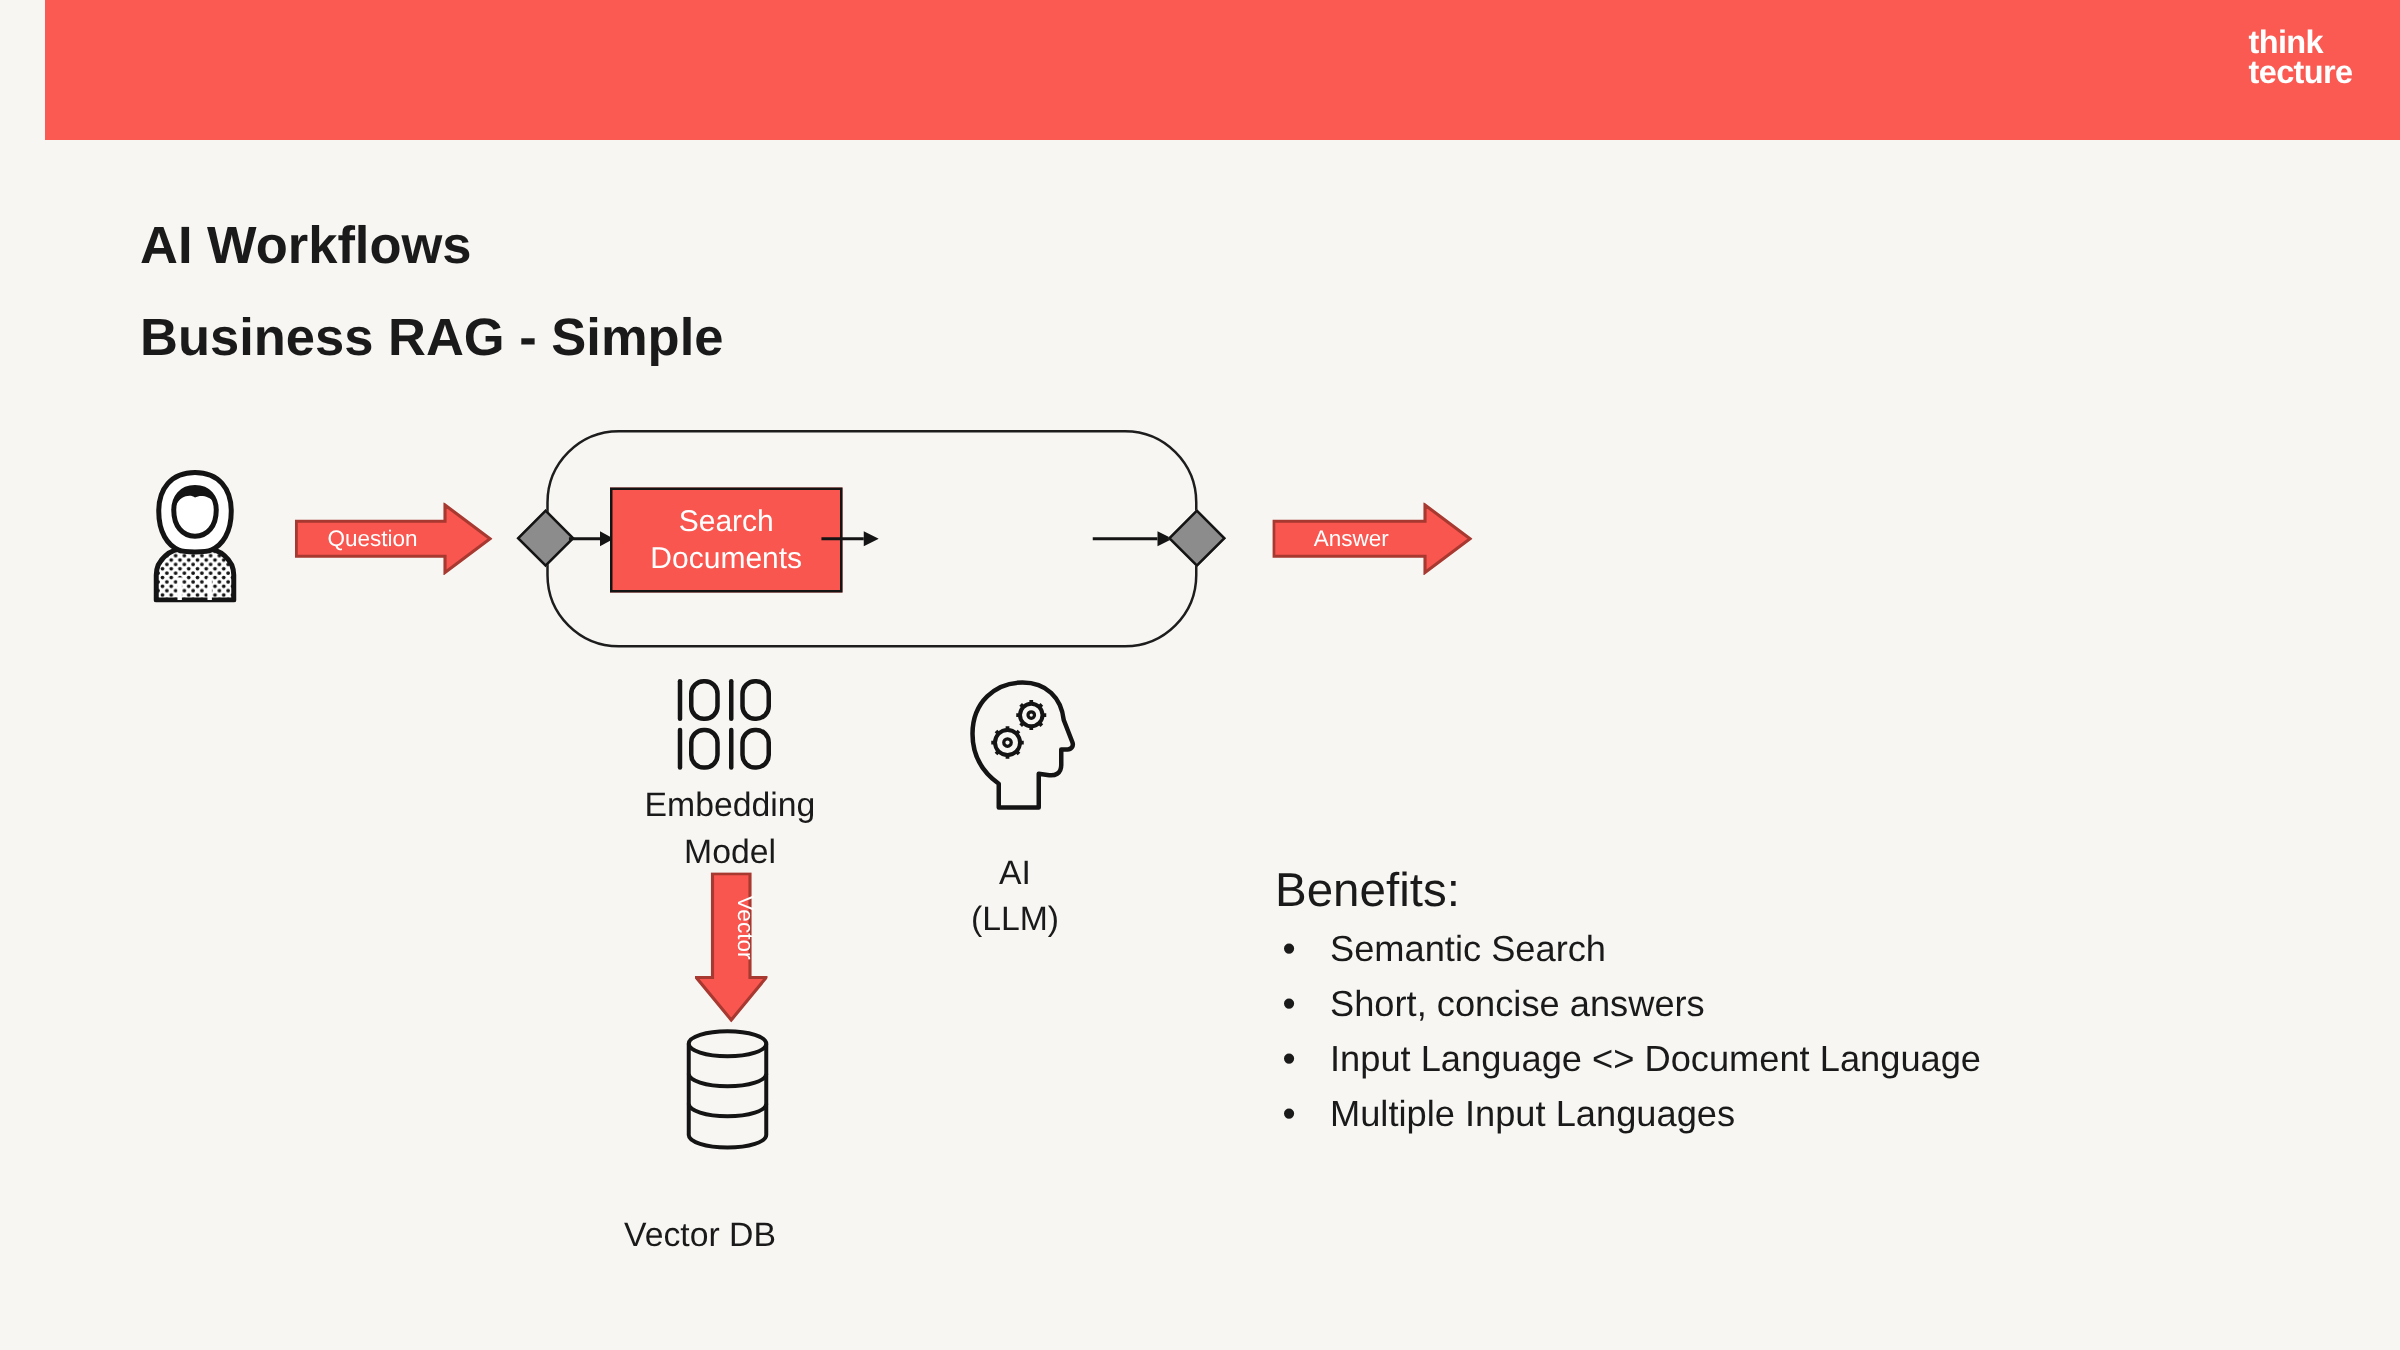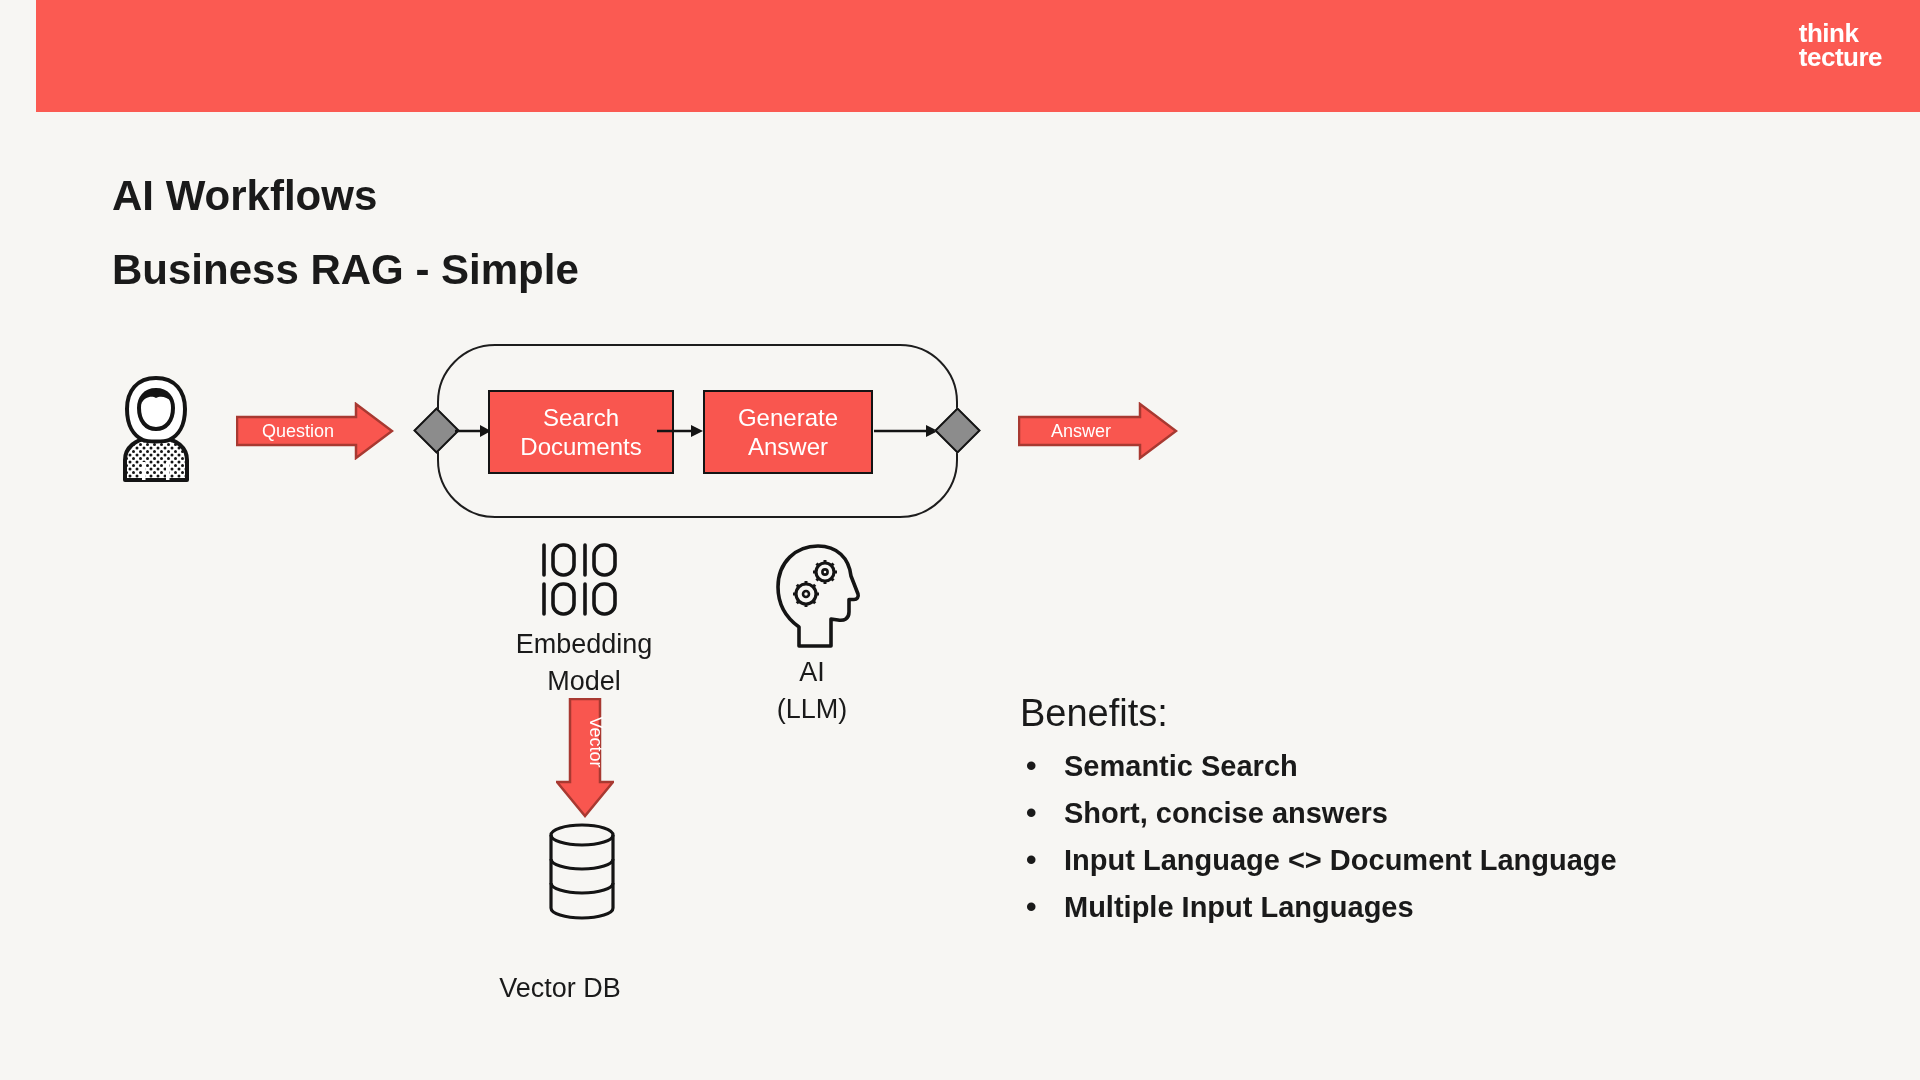--- a/index.html
+++ b/index.html
@@ -36,21 +36,21 @@
   .flow-arrow text{fill:#fff;font-size:18px;font-family:"Liberation Sans",sans-serif;}
   
   .icon{position:absolute;}
   .icon path,.icon circle,.icon ellipse,.icon line,.icon rect{vector-effect:none;}
   .lbl{position:absolute;text-align:center;font-size:27px;line-height:37px;}
   .lbl span{display:block;}
   
   .benefits{position:absolute;left:1020px;top:692px;font-size:29px;}
   .benefits-heading{margin:0 0 10px 0;font-size:38px;font-weight:normal;}
   .benefits ul{list-style:none;margin:0;padding:0;}
-  .benefits li{position:relative;padding-left:44px;margin:16px 0 13px 0;line-height:31px;font-weight:bold;}
+  .benefits li{position:relative;padding-left:44px;margin:4px 0 13px 0;line-height:31px;}
   .benefits li::before{content:"\2022";position:absolute;left:6px;top:-1px;font-size:30px;}
 </style>
 </head>
 <body>
 
 <div class="stage">
 
   <div class="banner">
     <div class="logo">
       <div>think</div>
@@ -97,23 +97,20 @@
 
   <div class="step-box b1">
     <span>Search Documents</span>
   </div>
 
   <svg class="conn" style="left:657px;top:423px;" width="46" height="16" viewBox="0 0 46 16">
     <line x1="0" y1="8" x2="34" y2="8"></line>
       <polygon points="34,2 46,8 34,14"></polygon>
   </svg>
 
-  <div class="step-box b2">
-    <span>Generate Answer</span>
-  </div>
 
   <svg class="conn" style="left:874px;top:423px;" width="64" height="16" viewBox="0 0 64 16">
     <line x1="0" y1="8" x2="52" y2="8"></line>
       <polygon points="52,2 64,8 52,14"></polygon>
   </svg>
 
   <div class="diamond d2"></div>
 
   <svg class="flow-arrow" style="left:1018px;top:402px;" width="160" height="58" viewBox="0 0 160 58">
     <polygon points="1,15 122,15 122,2 158,29 122,56 122,43 1,43"></polygon>
@@ -165,21 +162,21 @@
         <line x1="23" y1="52" x2="26.5" y2="52"></line>
           <line x1="45.5" y1="52" x2="49" y2="52"></line>
         <line x1="26.8" y1="42.8" x2="29.3" y2="45.3"></line>
           <line x1="42.7" y1="58.7" x2="45.2" y2="61.2"></line>
         <line x1="45.2" y1="42.8" x2="42.7" y2="45.3"></line>
           <line x1="29.3" y1="58.7" x2="26.8" y2="61.2"></line>
       </g>
     </g>
   </svg>
 
-  <div class="lbl" style="left:732px;top:654px;width:160px;text-align:center;">
+  <div class="lbl" style="left:732px;top:680px;width:160px;text-align:center;">
     <span>AI</span>
     <span>(LLM)</span>
   </div>
 
   <svg class="flow-arrow" style="left:556px;top:698px;" width="58" height="120" viewBox="0 0 58 120">
     <polygon points="14,1 44,1 44,84 57,84 29,118 1,84 14,84"></polygon>
     <text transform="translate(34,44) rotate(90)" text-anchor="middle" font-size="15">Vector</text>
   </svg>
 
   <svg class="icon" style="left:546px;top:822px;" width="72" height="100" viewBox="0 0 72 100">

